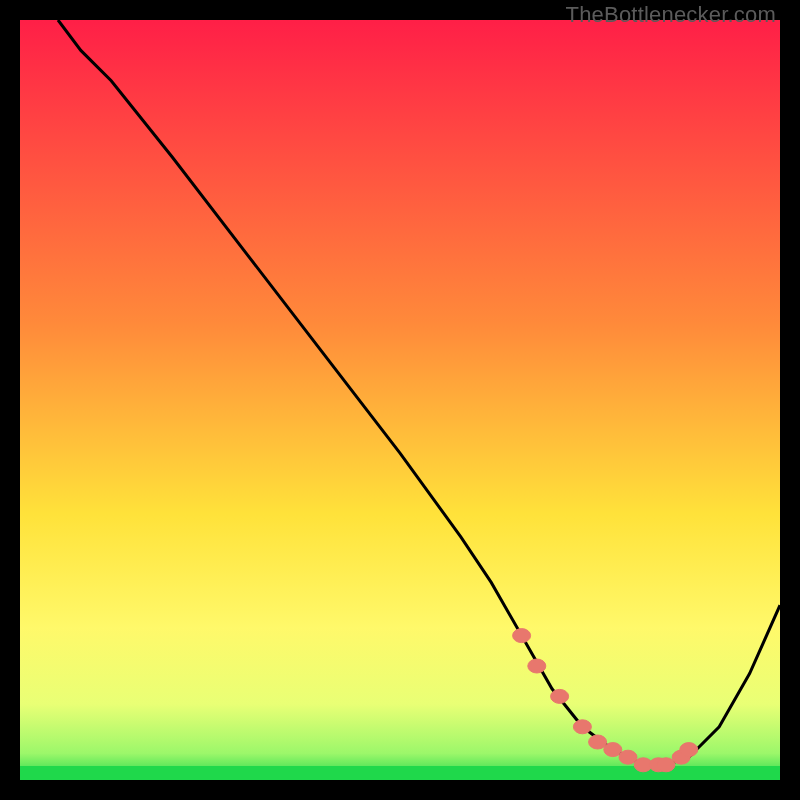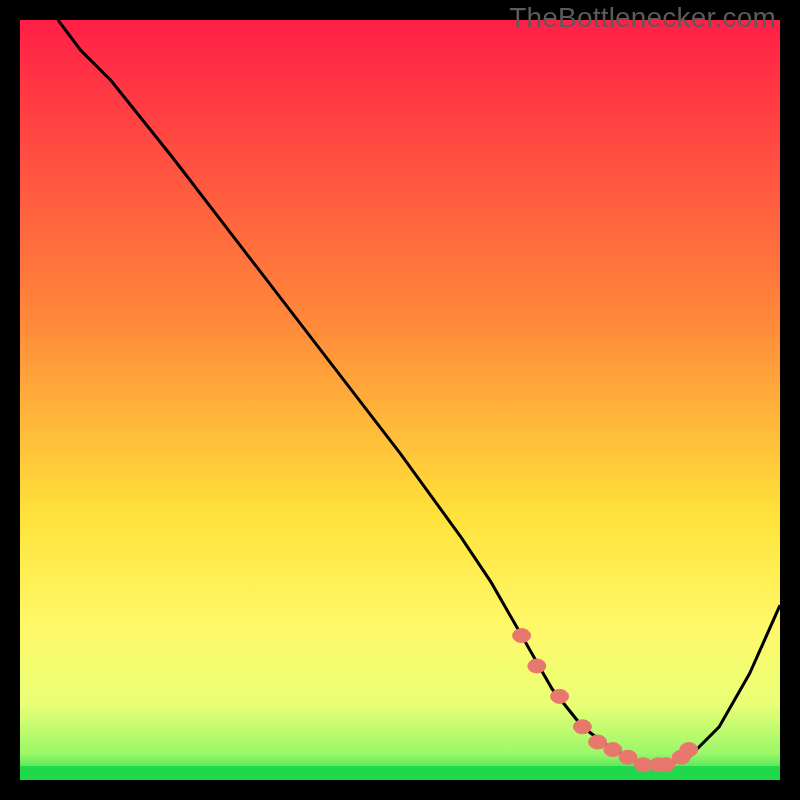--- a/index.html
+++ b/index.html
@@ -24,21 +24,21 @@
     left: 0;
     top: 0;
     width: 760px;
     height: 760px;
   }
   .watermark {
     position: absolute;
     top: 2px;
     right: 24px;
     color: #5b5b5b;
-    font-size: 28px;
+    font-size: 22px;
     letter-spacing: 0.2px;
   }
 </style>
 </head>
 <body>
 
 <div class="frame">
   <svg class="plot" viewBox="0 0 760 760">
     <defs>
       <linearGradient id="bg-grad" x1="0" y1="0" x2="0" y2="1">

